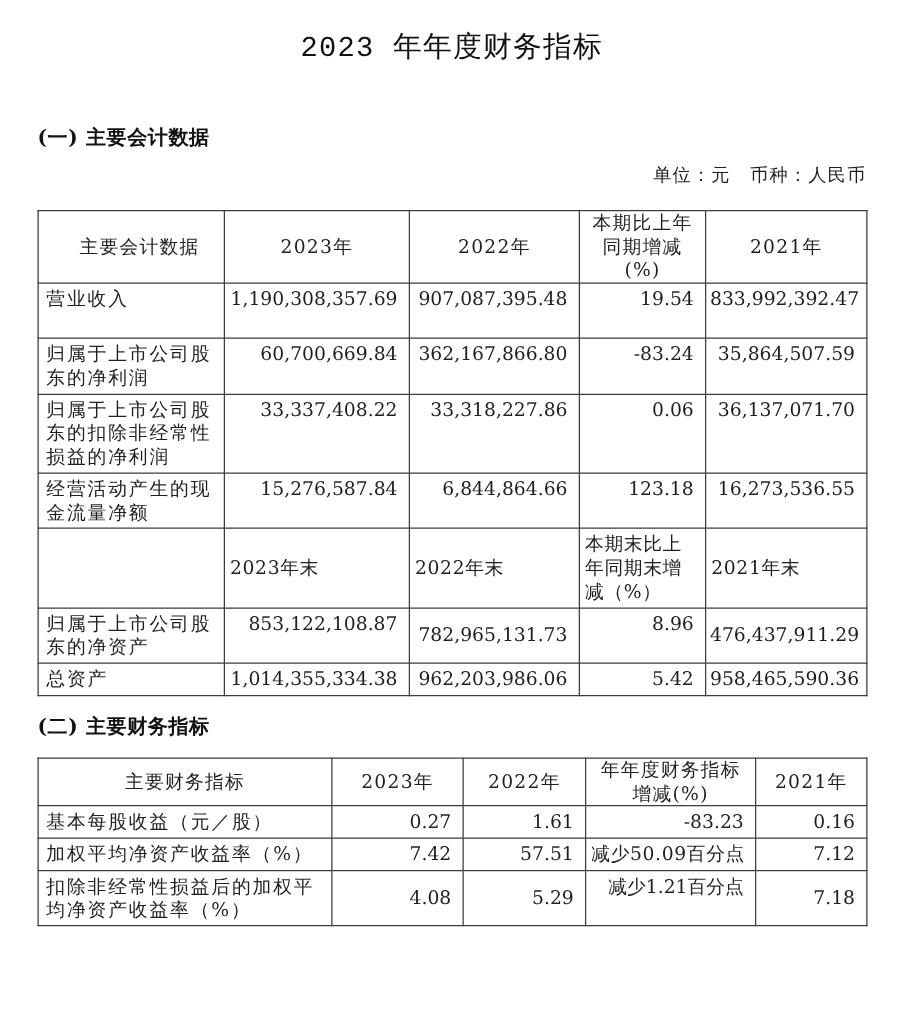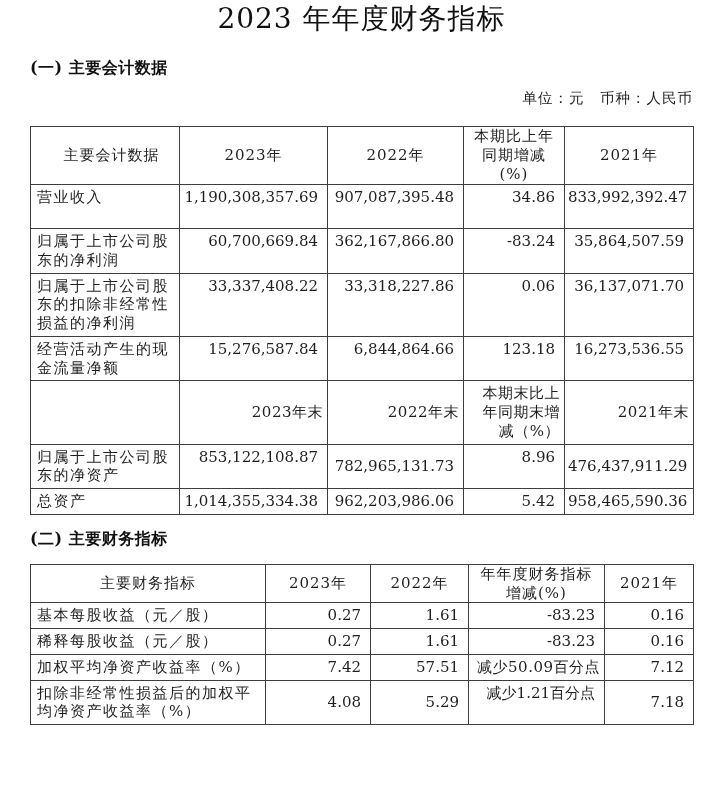--- a/index.html
+++ b/index.html
@@ -12,33 +12,35 @@
     overflow: hidden;
   }
   .page {
     width: 727px;
     height: 809px;
     padding: 0 0 0 30px;
     position: relative;
   }
   .doc-title {
     width: 663px;
+    margin-top: 22px;
     text-align: center;
-    font-size: 28px;
+    font-size: 23px;
     font-weight: 400;
     letter-spacing: 1px;
     color: #111;
+    font-family: Liberation Mono, monospace;
   }
   .section-heading {
     font-size: 16px;
     font-weight: 700;
     color: #111;
     letter-spacing: 0.5px;
   }
-  .heading-1 { margin-top: 20px; }
+  .heading-1 { margin-top: 47px; }
   .heading-2 { margin-top: 14px; }
   .unit-note {
     width: 663px;
     text-align: right;
     font-size: 14.5px;
     margin-top: 10px;
     margin-bottom: 18px;
     letter-spacing: 1px;
   }
   table {
@@ -52,21 +54,21 @@
   .tbl-2 { margin-top: 14px; }
   td, th {
     border: 1px solid #3d3d3d;
     font-weight: 400;
     line-height: 1.25;
     overflow: hidden;
   }
   th { text-align: center; vertical-align: middle; letter-spacing: 1px; }
   .lbl { text-align: left; padding: 3px 4px 3px 6px; letter-spacing: 1.5px; }
   .num { text-align: right; padding: 3px 9px 3px 3px; }
-  .ctr { text-align: right; padding: 3px 4px; letter-spacing: 0.5px; }
+  .ctr { text-align: left; padding: 3px 4px; letter-spacing: 0.5px; }
   .vt { vertical-align: top; }
   .vm { vertical-align: middle; }
   .pre { white-space: pre-line; }
   
   .t1c0 { width: 149px; padding-left: 13px; }
   .t1c1 { width: 148px; }
   .t1c2 { width: 136px; }
   .t1c3 { width: 101px; }
   .t1c4 { width: 129px; }
   
@@ -106,21 +108,21 @@
         <th class="t1c2">2022年</th>
         <th class="t1c3 pre">本期比上年
 同期增减
 (%)</th>
         <th class="t1c4">2021年</th>
       </tr>
       <tr class="h44">
         <td class="lbl vt">营业收入</td>
         <td class="num vt">1,190,308,357.69</td>
         <td class="num vt">907,087,395.48</td>
-        <td class="num vt">34.86</td>
+        <td class="num vt">19.54</td>
         <td class="num vt">833,992,392.47</td>
       </tr>
       <tr class="h41">
         <td class="lbl vt">归属于上市公司股东的净利润</td>
         <td class="num vt">60,700,669.84</td>
         <td class="num vt">362,167,866.80</td>
         <td class="num vt">-83.24</td>
         <td class="num vt">35,864,507.59</td>
       </tr>
       <tr class="h61">
@@ -175,27 +177,20 @@
 增减(%)</th>
         <th class="t2c4">2021年</th>
       </tr>
       <tr class="h22">
         <td class="lbl vm">基本每股收益（元／股）</td>
         <td class="num vm">0.27</td>
         <td class="num vm">1.61</td>
         <td class="num vm">-83.23</td>
         <td class="num vm">0.16</td>
       </tr>
-      <tr class="h20">
-        <td class="lbl vm">稀释每股收益（元／股）</td>
-        <td class="num vm">0.27</td>
-        <td class="num vm">1.61</td>
-        <td class="num vm">-83.23</td>
-        <td class="num vm">0.16</td>
-      </tr>
       <tr class="h21">
         <td class="lbl vm">加权平均净资产收益率（%）</td>
         <td class="num vm">7.42</td>
         <td class="num vm">57.51</td>
         <td class="ctr vm">减少50.09百分点</td>
         <td class="num vm">7.12</td>
       </tr>
       <tr class="h41">
         <td class="lbl vm">扣除非经常性损益后的加权平均净资产收益率（%）</td>
         <td class="num vm">4.08</td>

